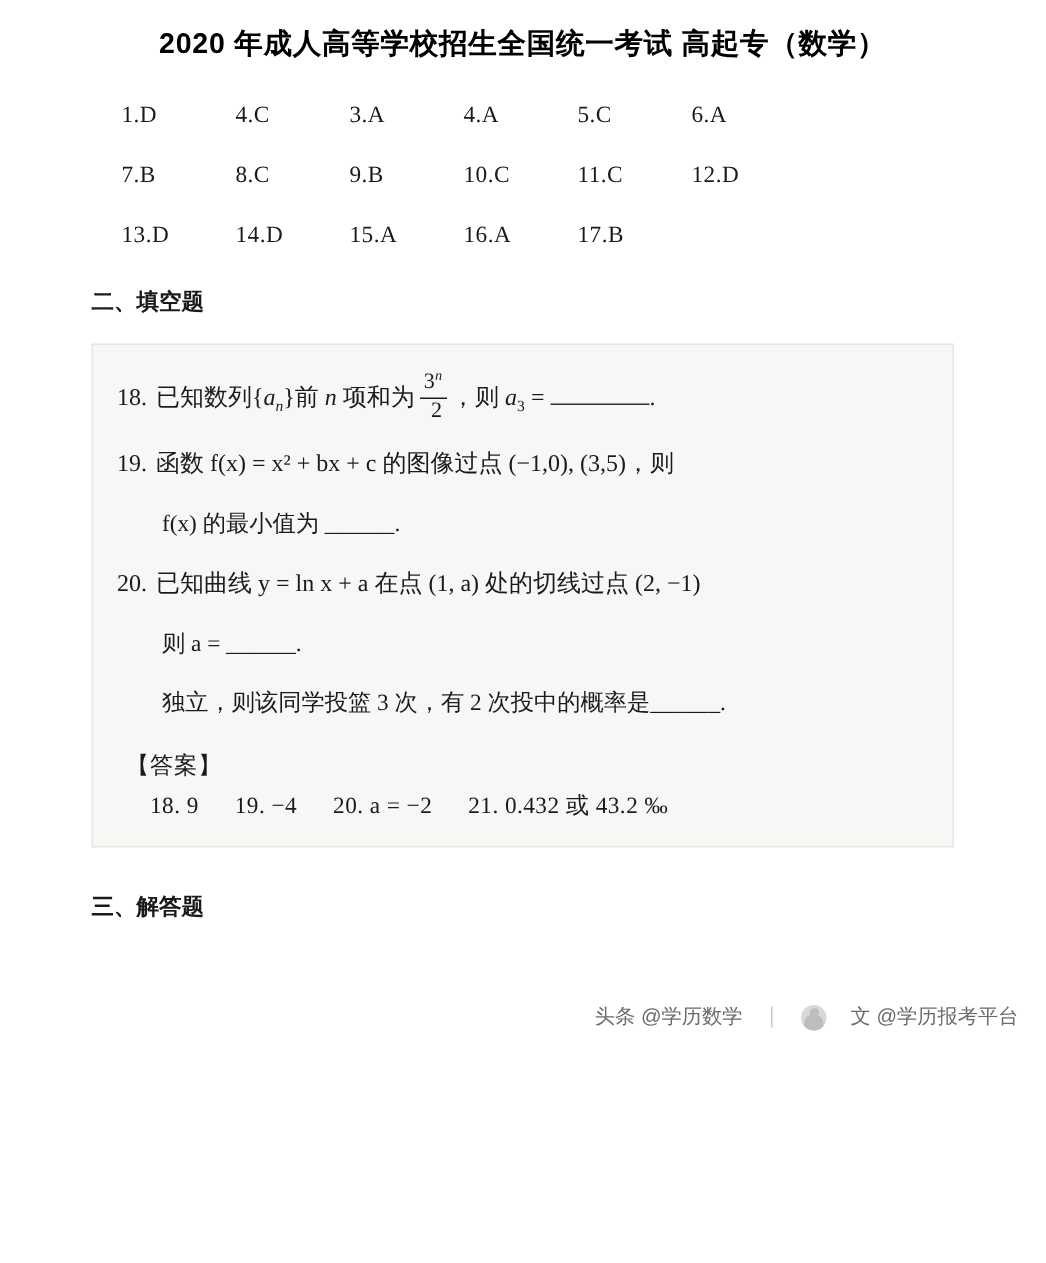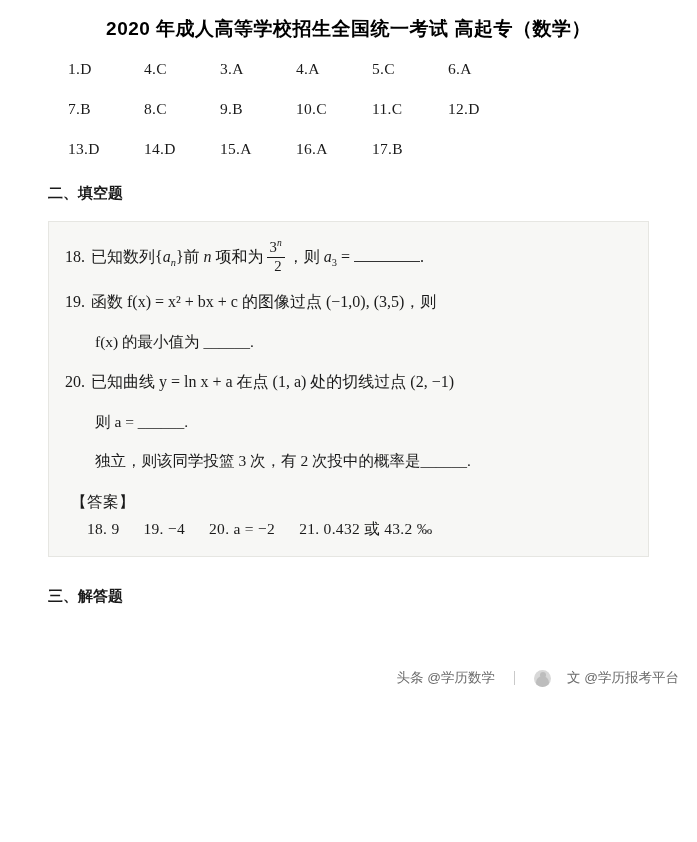--- a/index.html
+++ b/index.html
@@ -13,41 +13,41 @@
     font-family: "Liberation Serif", serif;
     color: #1a1a1a;
     position: relative;
     overflow: hidden;
   }
   .page {
     position: relative;
     width: 697px;
     height: 715px;
     box-sizing: border-box;
-    padding: 0 24px;
+    padding: 0 37px;
   }
   .doc-title {
     text-align: center;
     font-family: "Liberation Sans", sans-serif;
     font-weight: bold;
     font-size: 19px;
     letter-spacing: 0.5px;
     padding-top: 16px;
     color: #000;
   }
   .section-head {
     font-family: "Liberation Sans", sans-serif;
     font-weight: bold;
     font-size: 15px;
     color: #1a1a1a;
     margin-top: 26px;
     margin-left: 24px;
   }
   .choice-grid {
-    margin-top: 18px;
+    margin-top: 26px;
     margin-left: 44px;
   }
   .choice-row {
     display: flex;
     margin-bottom: 22px;
   }
   .choice-cell {
     width: 76px;
     font-size: 15.5px;
     font-family: "Liberation Serif", serif;

